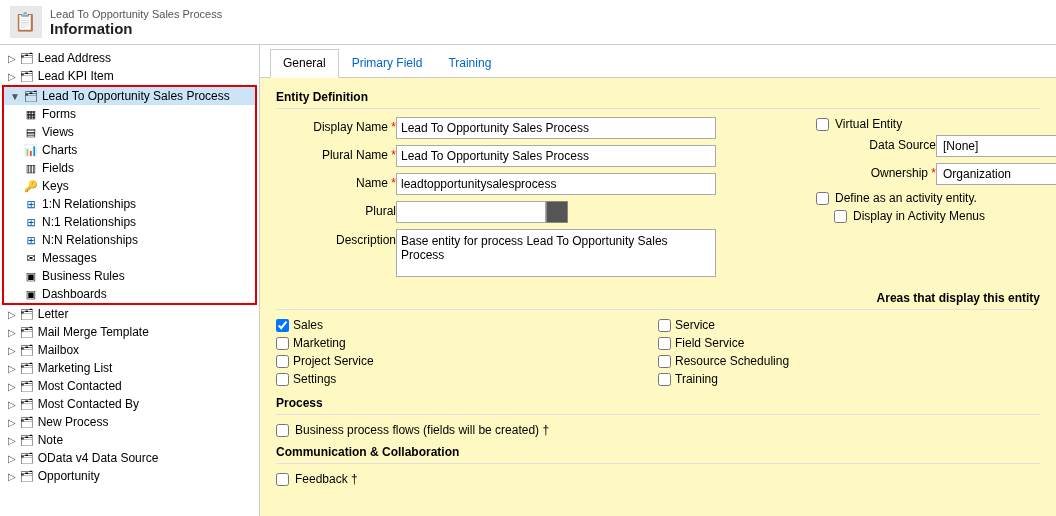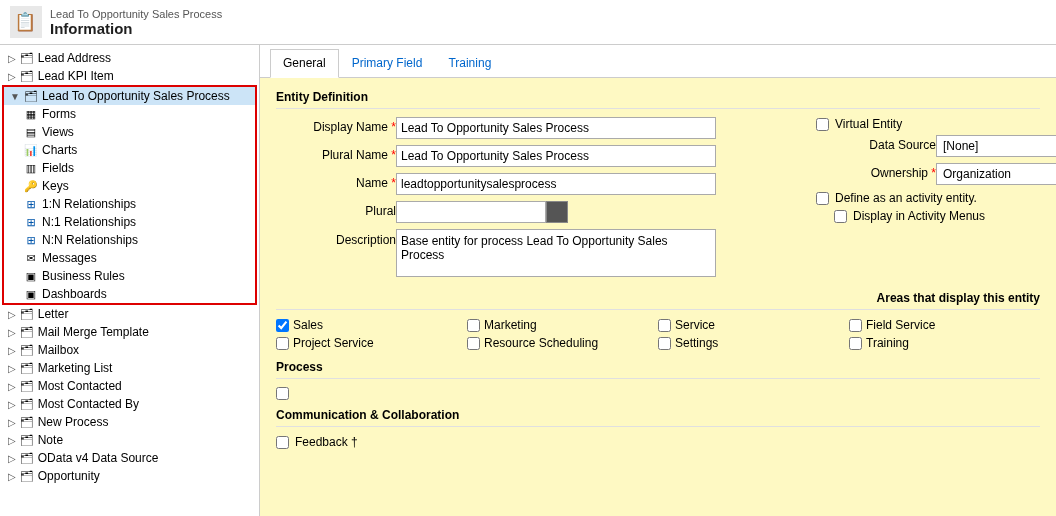--- a/index.html
+++ b/index.html
@@ -38,21 +38,21 @@
     .form-label { width: 120px; text-align: right; padding-top: 3px; flex-shrink: 0; }
     .form-label .required { color: red; }
     .form-input { height: 22px; border: 1px solid #aaa; padding: 2px 4px; font-size: 12px; }
     .form-input-full { width: 320px; }
     .form-select { height: 22px; border: 1px solid #aaa; padding: 2px 2px; font-size: 12px; background: #fff; }
     .form-select-full { width: 340px; }
     .form-textarea { border: 1px solid #aaa; padding: 4px; font-size: 12px; width: 320px; height: 48px; resize: none; }
     .color-input { width: 150px; height: 22px; border: 1px solid #aaa; }
     .color-swatch { width: 22px; height: 22px; background: #555; border: 1px solid #888; cursor: pointer; }
     .checkbox-row { display: flex; align-items: center; gap: 6px; margin-bottom: 4px; }
-    .areas-grid { display: grid; grid-template-columns: 1fr 1fr 1fr 1fr; gap: 4px 0; margin-bottom: 10px; }
+    .areas-grid { display: grid; grid-template-columns: 1fr 1fr; gap: 4px 0; margin-bottom: 10px; }
     .areas-item { display: flex; align-items: center; gap: 4px; }
     .process-row { margin-bottom: 8px; }
     input[type="checkbox"] { width: 13px; height: 13px; }
     .form-row-top { display: flex; gap: 40px; }
     .left-form { flex: 0 0 auto; }
     .right-form { flex: 0 0 auto; padding-left: 20px; }
   </style>
 </head>
 <body>
 
@@ -274,25 +274,25 @@
       </div>
 
       <div class="section-title" style="margin-top:8px;text-align:right;">Areas that display this entity</div>
       <div class="areas-grid">
         <div class="areas-item">
           <input type="checkbox" checked="" style="">
           <span>Sales</span>
         </div>
         <div class="areas-item">
           <input type="checkbox" style="">
+          <span>Service</span>
+        </div>
+        <div class="areas-item">
+          <input type="checkbox" style="">
           <span>Marketing</span>
-        </div>
-        <div class="areas-item">
-          <input type="checkbox" style="">
-          <span>Service</span>
         </div>
         <div class="areas-item">
           <input type="checkbox" style="">
           <span>Field Service</span>
         </div>
         <div class="areas-item">
           <input type="checkbox" style="">
           <span>Project Service</span>
         </div>
         <div class="areas-item">
@@ -306,20 +306,21 @@
         <div class="areas-item">
           <input type="checkbox" style="">
           <span>Training</span>
         </div>
       </div>
 
       <div class="section-title">Process</div>
       <div class="process-row">
         <div class="checkbox-row">
           <input type="checkbox" style="">
+          <span>Business process flows (fields will be created) †</span>
         </div>
       </div>
 
       <div class="section-title">Communication &amp; Collaboration</div>
       <div class="checkbox-row">
         <input type="checkbox" style="">
         <span>Feedback †</span>
       </div>
     </div>
   </div>

